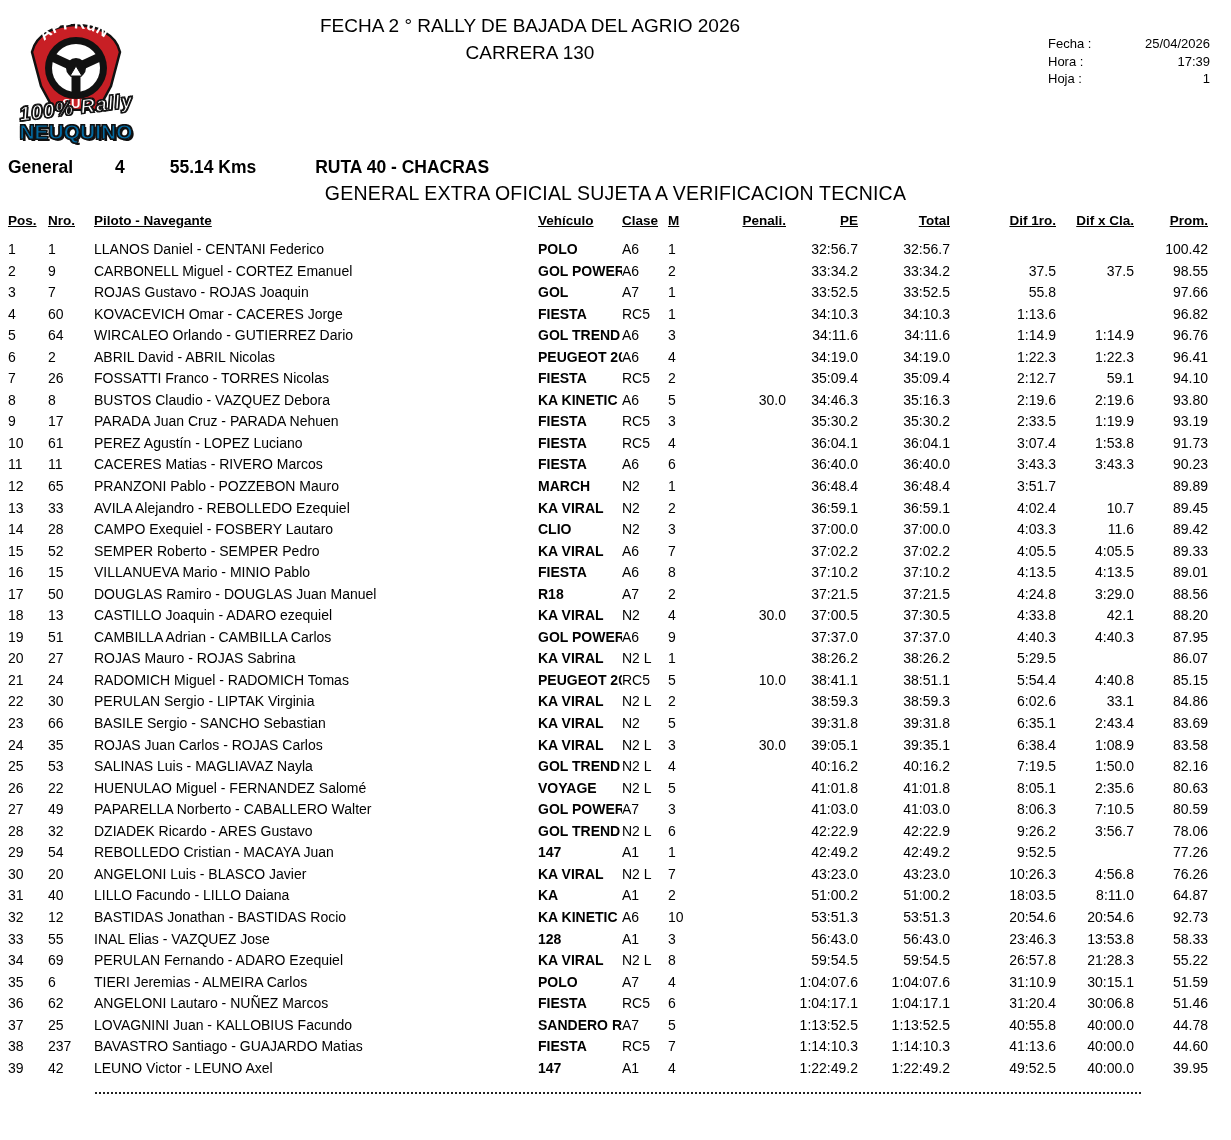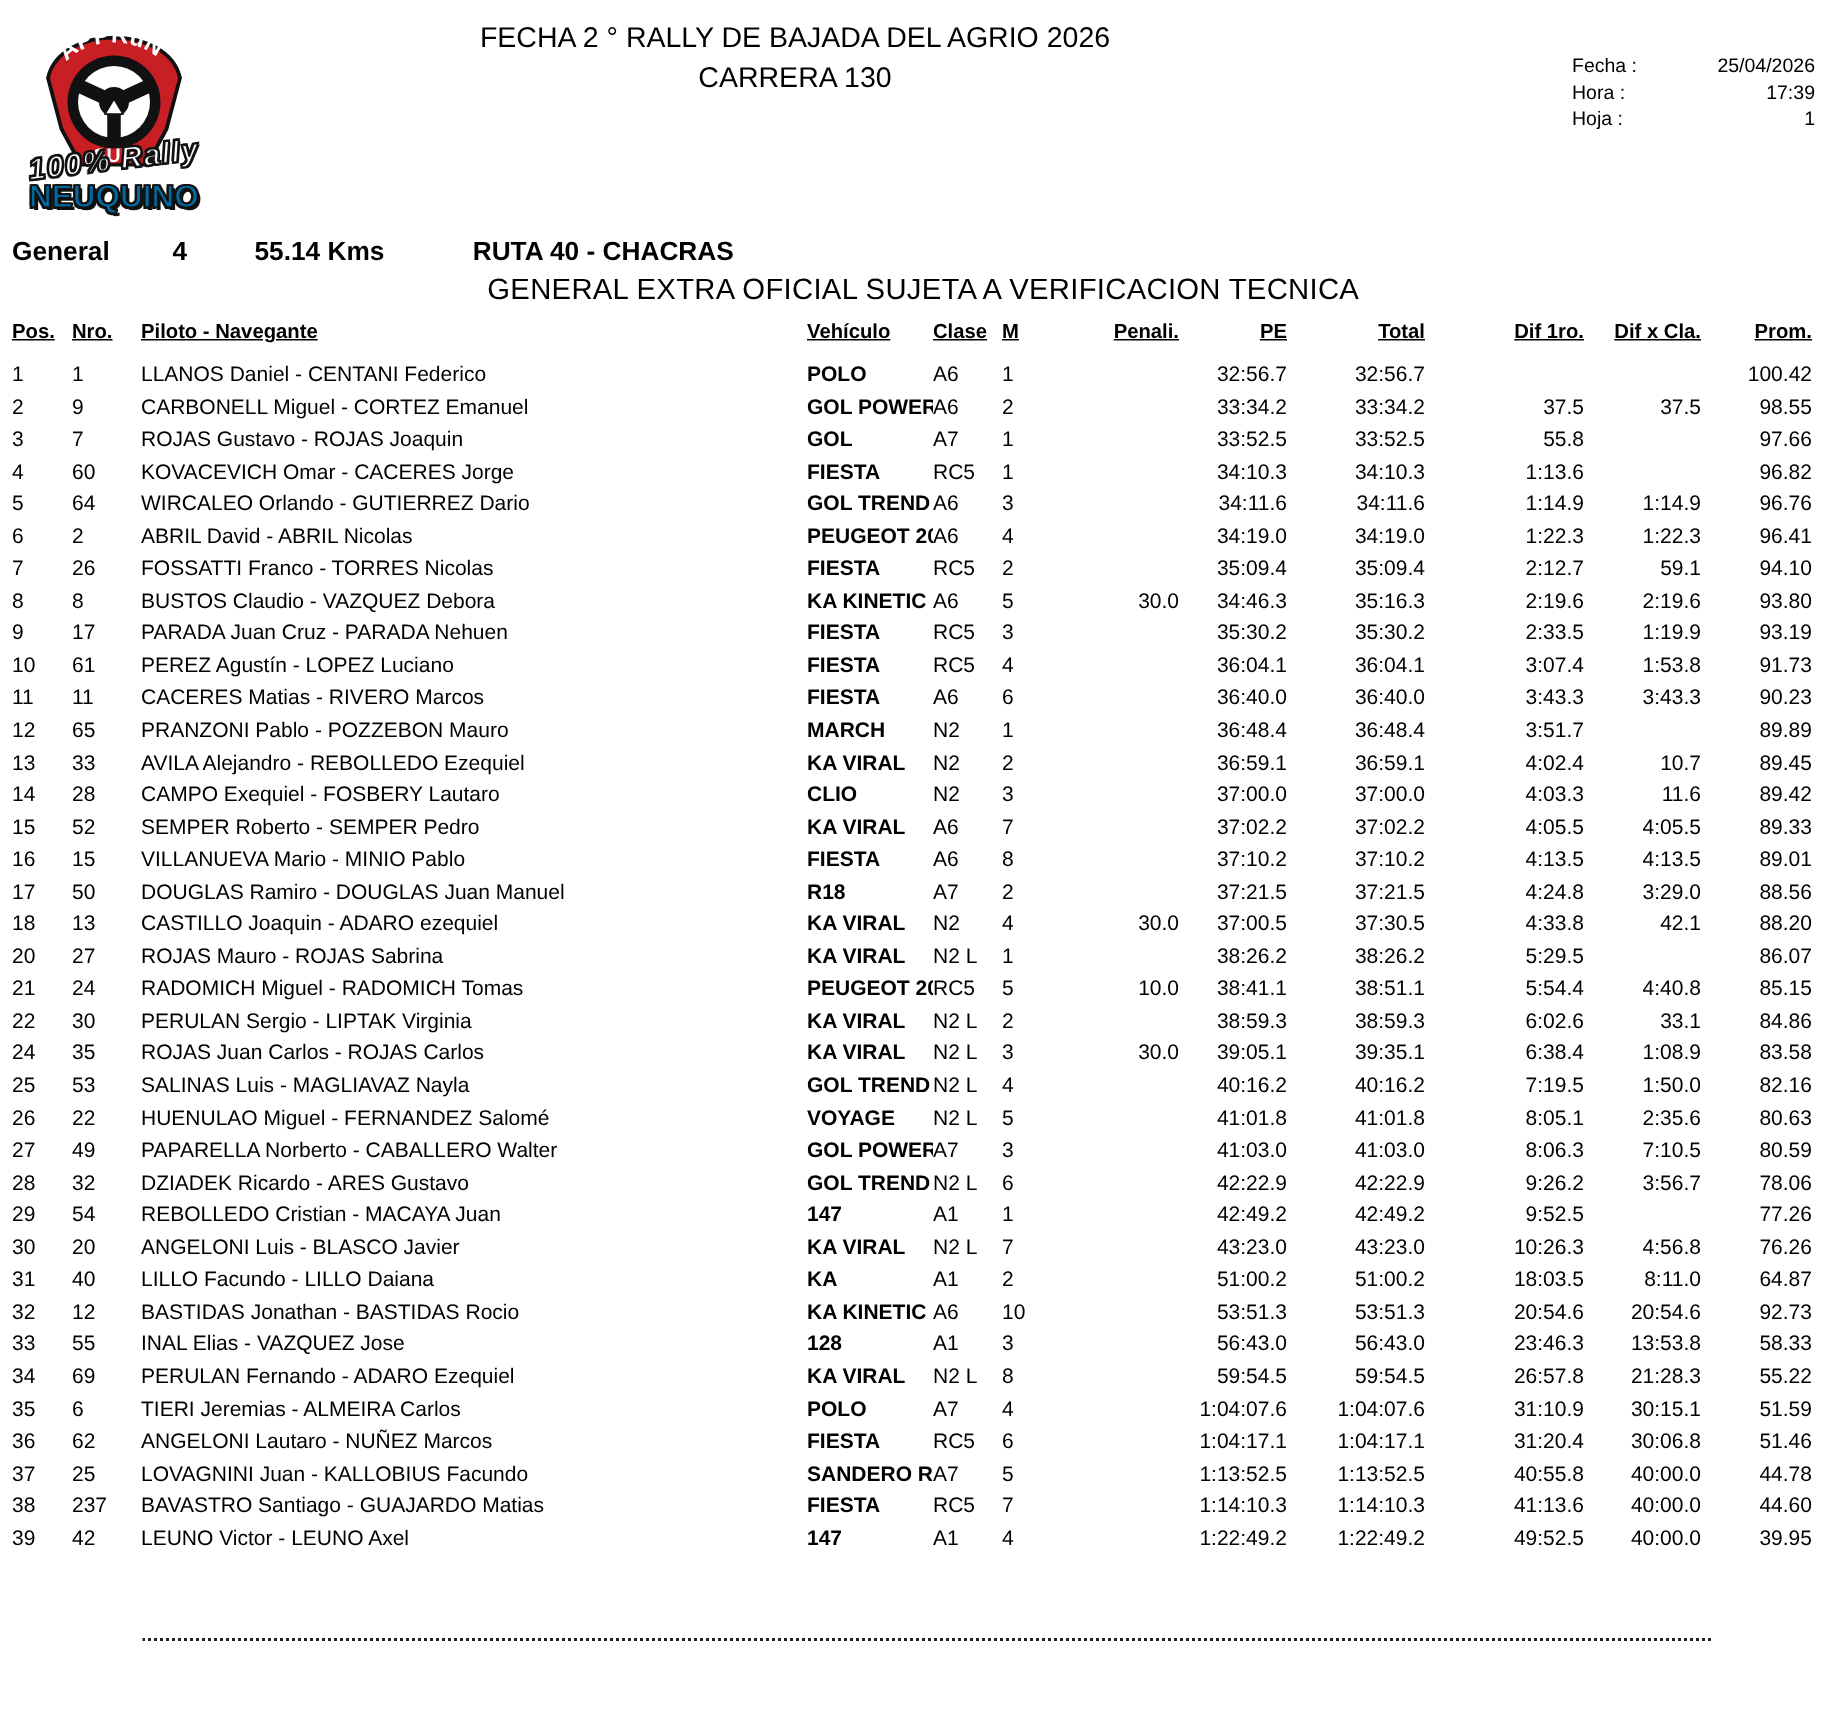--- a/index.html
+++ b/index.html
@@ -413,20 +413,34 @@
           <td class="c-cla">N2</td>
           <td class="c-m">4</td>
           <td class="c-pen">30.0</td>
           <td class="c-pe">37:00.5</td>
           <td class="c-tot">37:30.5</td>
           <td class="c-d1">4:33.8</td>
           <td class="c-dc">42.1</td>
           <td class="c-prom">88.20</td>
         </tr>
         <tr>
+          <td class="c-pos">19</td>
+          <td class="c-nro">51</td>
+          <td class="c-pil">CAMBILLA Adrian - CAMBILLA Carlos</td>
+          <td class="c-veh">GOL POWER</td>
+          <td class="c-cla">A6</td>
+          <td class="c-m">9</td>
+          <td class="c-pen"></td>
+          <td class="c-pe">37:37.0</td>
+          <td class="c-tot">37:37.0</td>
+          <td class="c-d1">4:40.3</td>
+          <td class="c-dc">4:40.3</td>
+          <td class="c-prom">87.95</td>
+        </tr>
+        <tr>
           <td class="c-pos">20</td>
           <td class="c-nro">27</td>
           <td class="c-pil">ROJAS Mauro - ROJAS Sabrina</td>
           <td class="c-veh">KA VIRAL</td>
           <td class="c-cla">N2 L</td>
           <td class="c-m">1</td>
           <td class="c-pen"></td>
           <td class="c-pe">38:26.2</td>
           <td class="c-tot">38:26.2</td>
           <td class="c-d1">5:29.5</td>
@@ -455,20 +469,34 @@
           <td class="c-cla">N2 L</td>
           <td class="c-m">2</td>
           <td class="c-pen"></td>
           <td class="c-pe">38:59.3</td>
           <td class="c-tot">38:59.3</td>
           <td class="c-d1">6:02.6</td>
           <td class="c-dc">33.1</td>
           <td class="c-prom">84.86</td>
         </tr>
         <tr>
+          <td class="c-pos">23</td>
+          <td class="c-nro">66</td>
+          <td class="c-pil">BASILE Sergio - SANCHO Sebastian</td>
+          <td class="c-veh">KA VIRAL</td>
+          <td class="c-cla">N2</td>
+          <td class="c-m">5</td>
+          <td class="c-pen"></td>
+          <td class="c-pe">39:31.8</td>
+          <td class="c-tot">39:31.8</td>
+          <td class="c-d1">6:35.1</td>
+          <td class="c-dc">2:43.4</td>
+          <td class="c-prom">83.69</td>
+        </tr>
+        <tr>
           <td class="c-pos">24</td>
           <td class="c-nro">35</td>
           <td class="c-pil">ROJAS Juan Carlos - ROJAS Carlos</td>
           <td class="c-veh">KA VIRAL</td>
           <td class="c-cla">N2 L</td>
           <td class="c-m">3</td>
           <td class="c-pen">30.0</td>
           <td class="c-pe">39:05.1</td>
           <td class="c-tot">39:35.1</td>
           <td class="c-d1">6:38.4</td>

